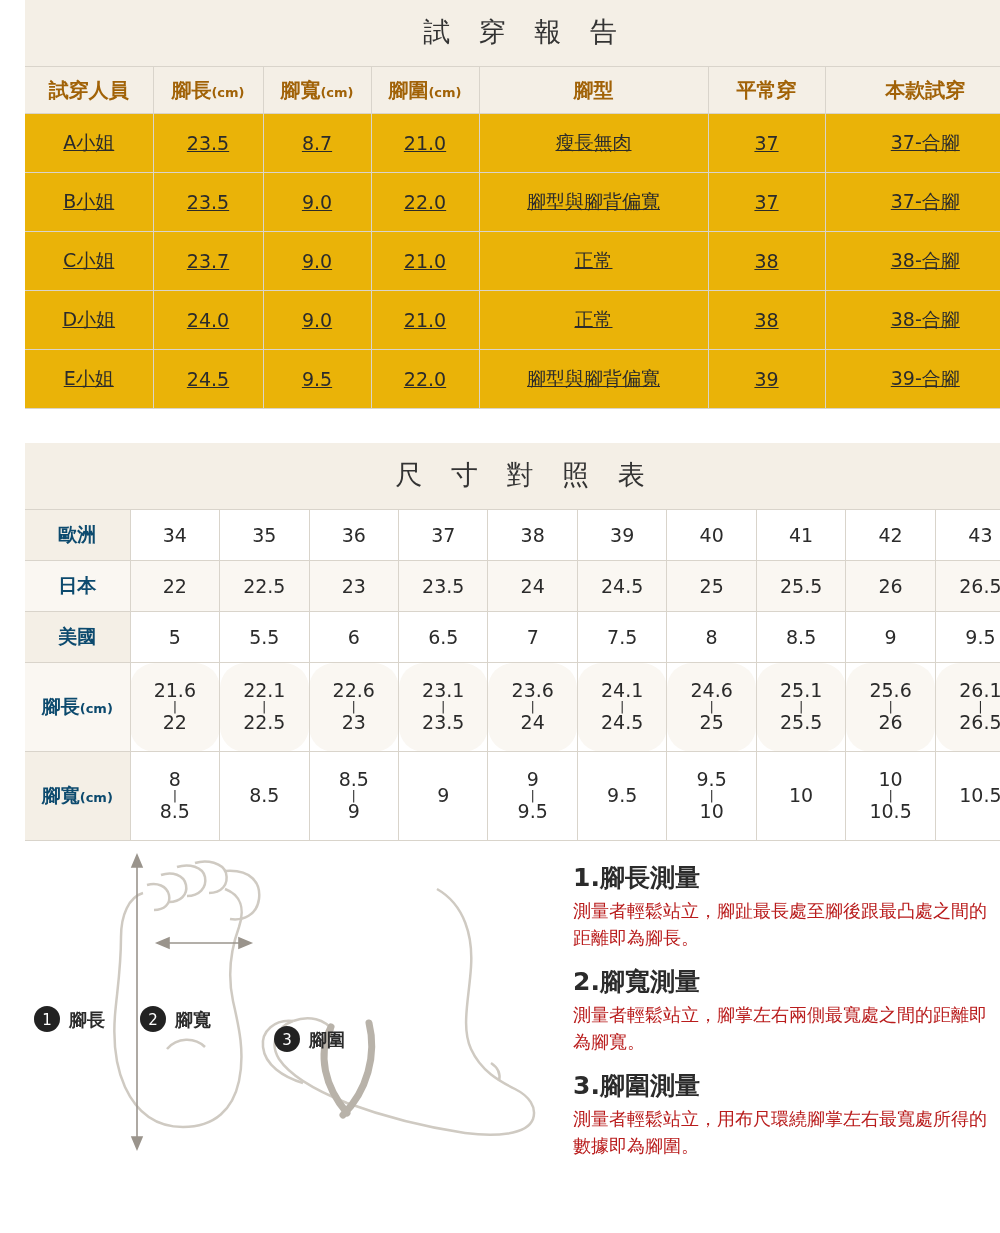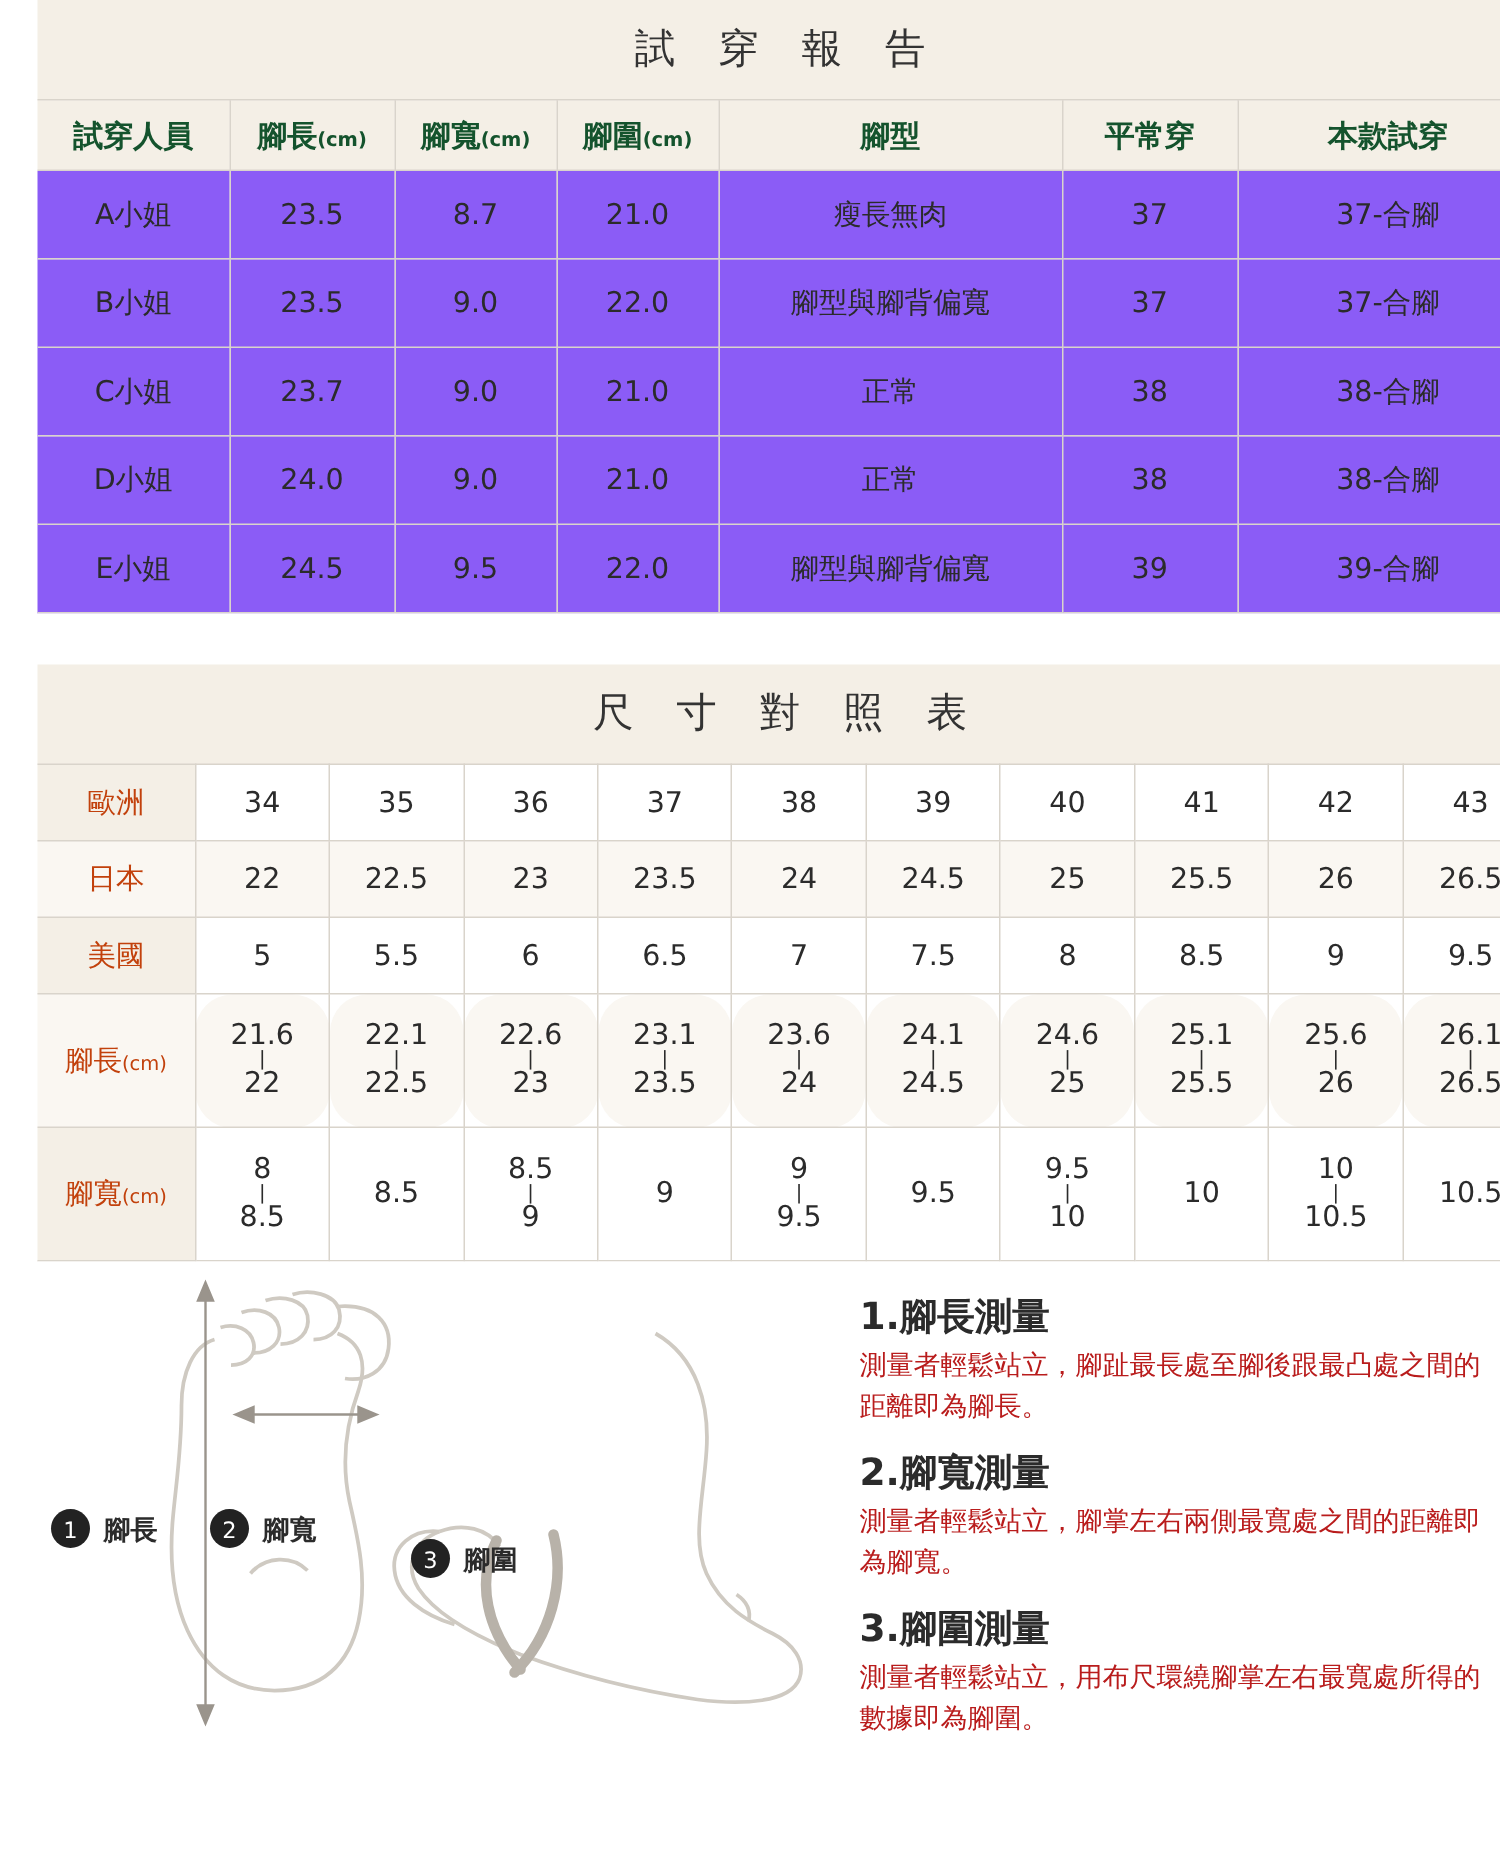--- a/index.html
+++ b/index.html
@@ -42,30 +42,31 @@
     border-left: none;
     border-right: none;
     border-top: none;
     color: #333;
   }
   .hdr td {
     background: #f4efe6;
     font-size: 20px;
     font-weight: bold;
     height: 46px;
-    color: #14532d;
+    color: #a16207;
   }
   .hdr td .unit {
     font-size: 13px;
     font-weight: bold;
   }
   .body-row td {
     height: 58px;
     font-size: 19px;
-    background: #8b5cf6;
+    background: #eab308;
+    text-decoration: underline;
   }
   .body-row td.name {
     font-size: 19px;
   }
 
   
   .trial col.c0 { width: 128px; }
   .trial col.c1 { width: 110px; }
   .trial col.c2 { width: 108px; }
   .trial col.c3 { width: 108px; }
@@ -81,23 +82,23 @@
     background: #ffffff;
   }
 
   
   .sizechart col.lbl { width: 105px; }
   .sizechart col.sz  { width: 89.4px; }
   .sizechart td:first-child { border-left: none; }
   .sizechart td:last-child { border-right: none; }
   .sizechart .rowlabel {
     background: #f4efe6;
-    font-weight: normal;
+    font-weight: bold;
     font-size: 20px;
-    color: #c2410c;
+    color: #0c4a6e;
   }
   .sizechart .rowlabel .unit {
     font-size: 13px;
   }
   .sizechart .srow td {
     height: 50px;
     font-size: 19px;
   }
   .sizechart .srow.alt td { background: #faf7f2; }
   .sizechart .rangecell {

